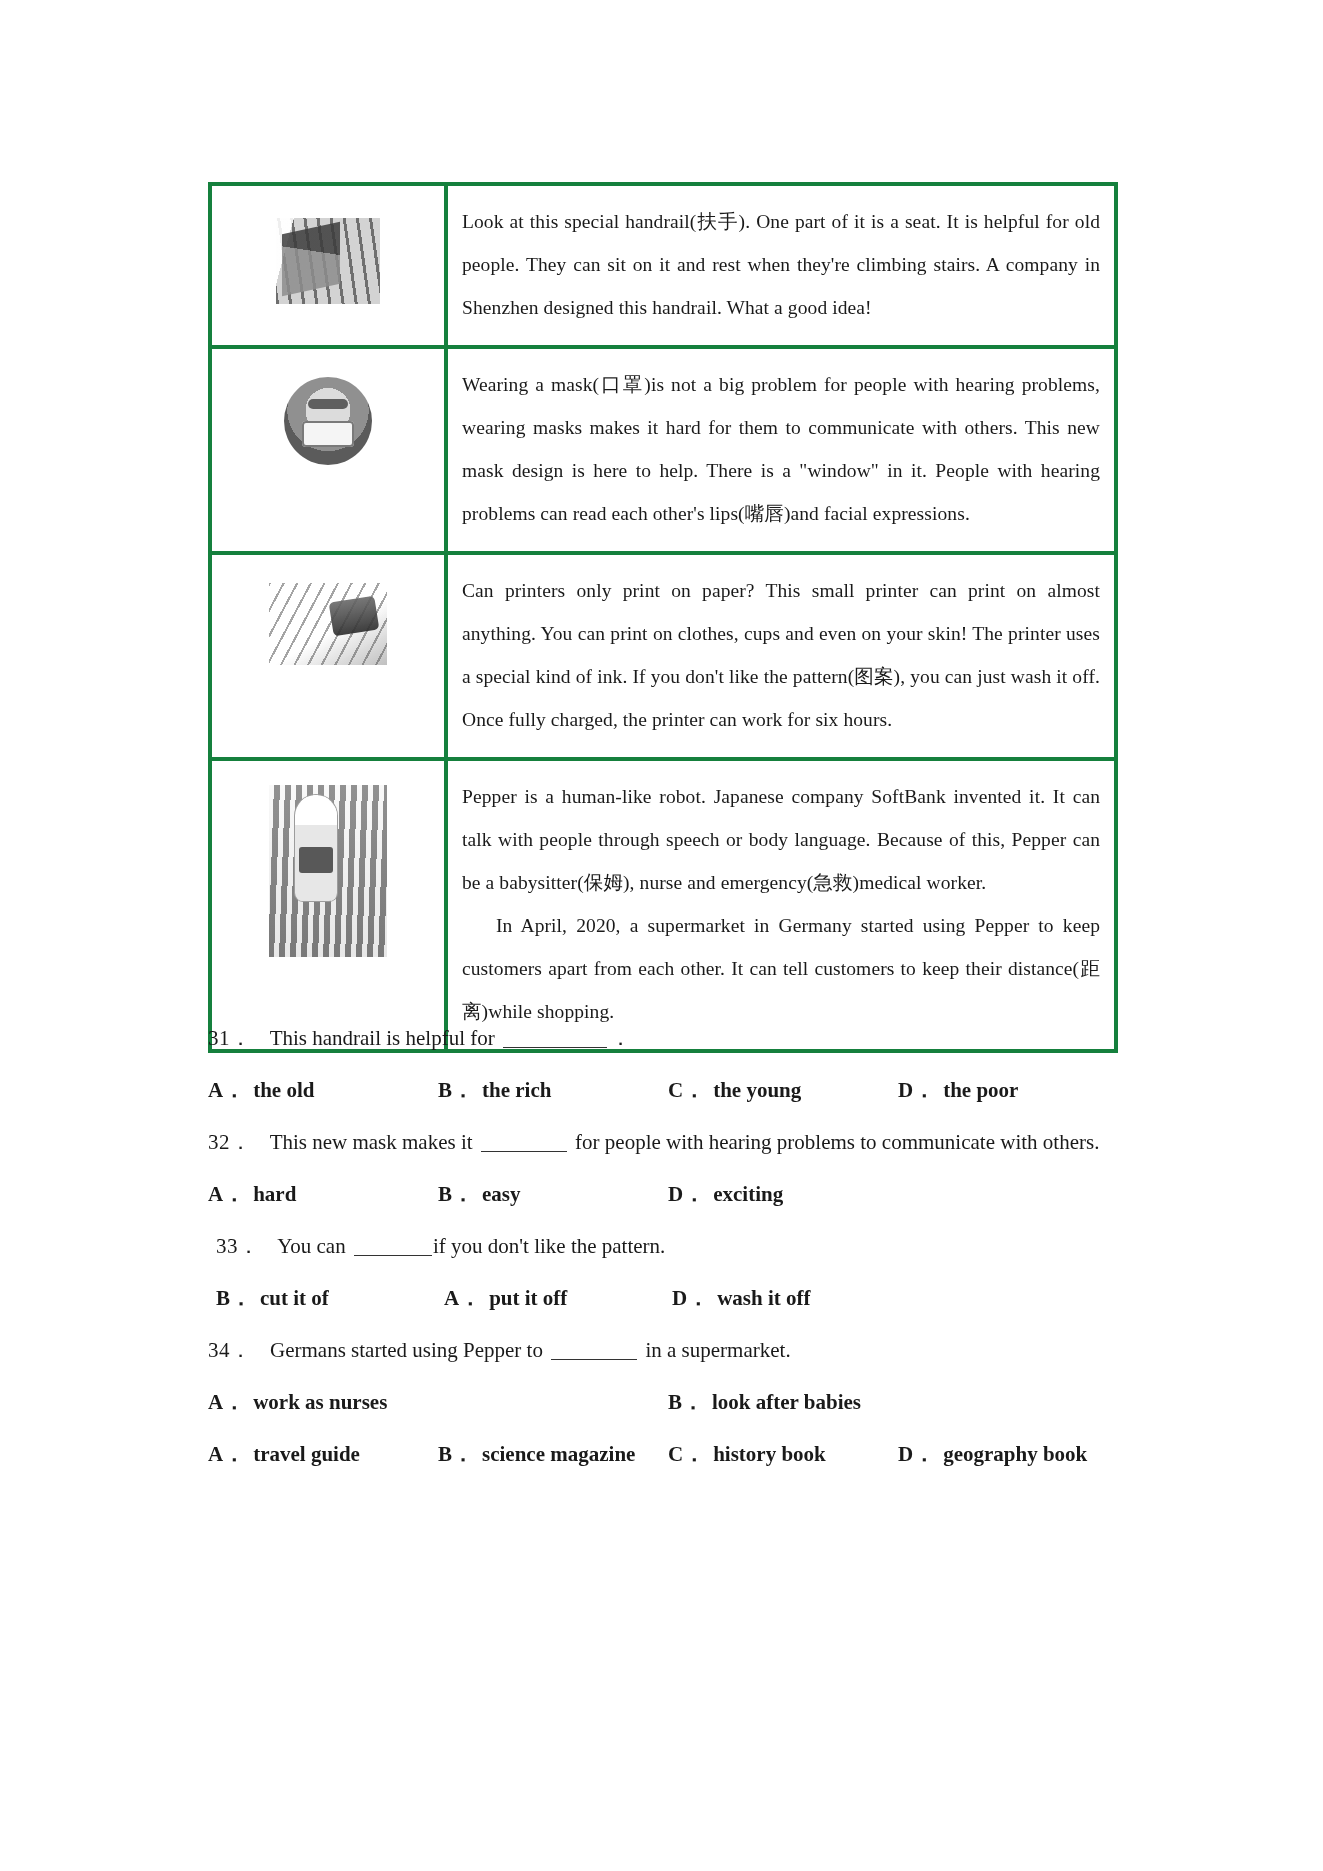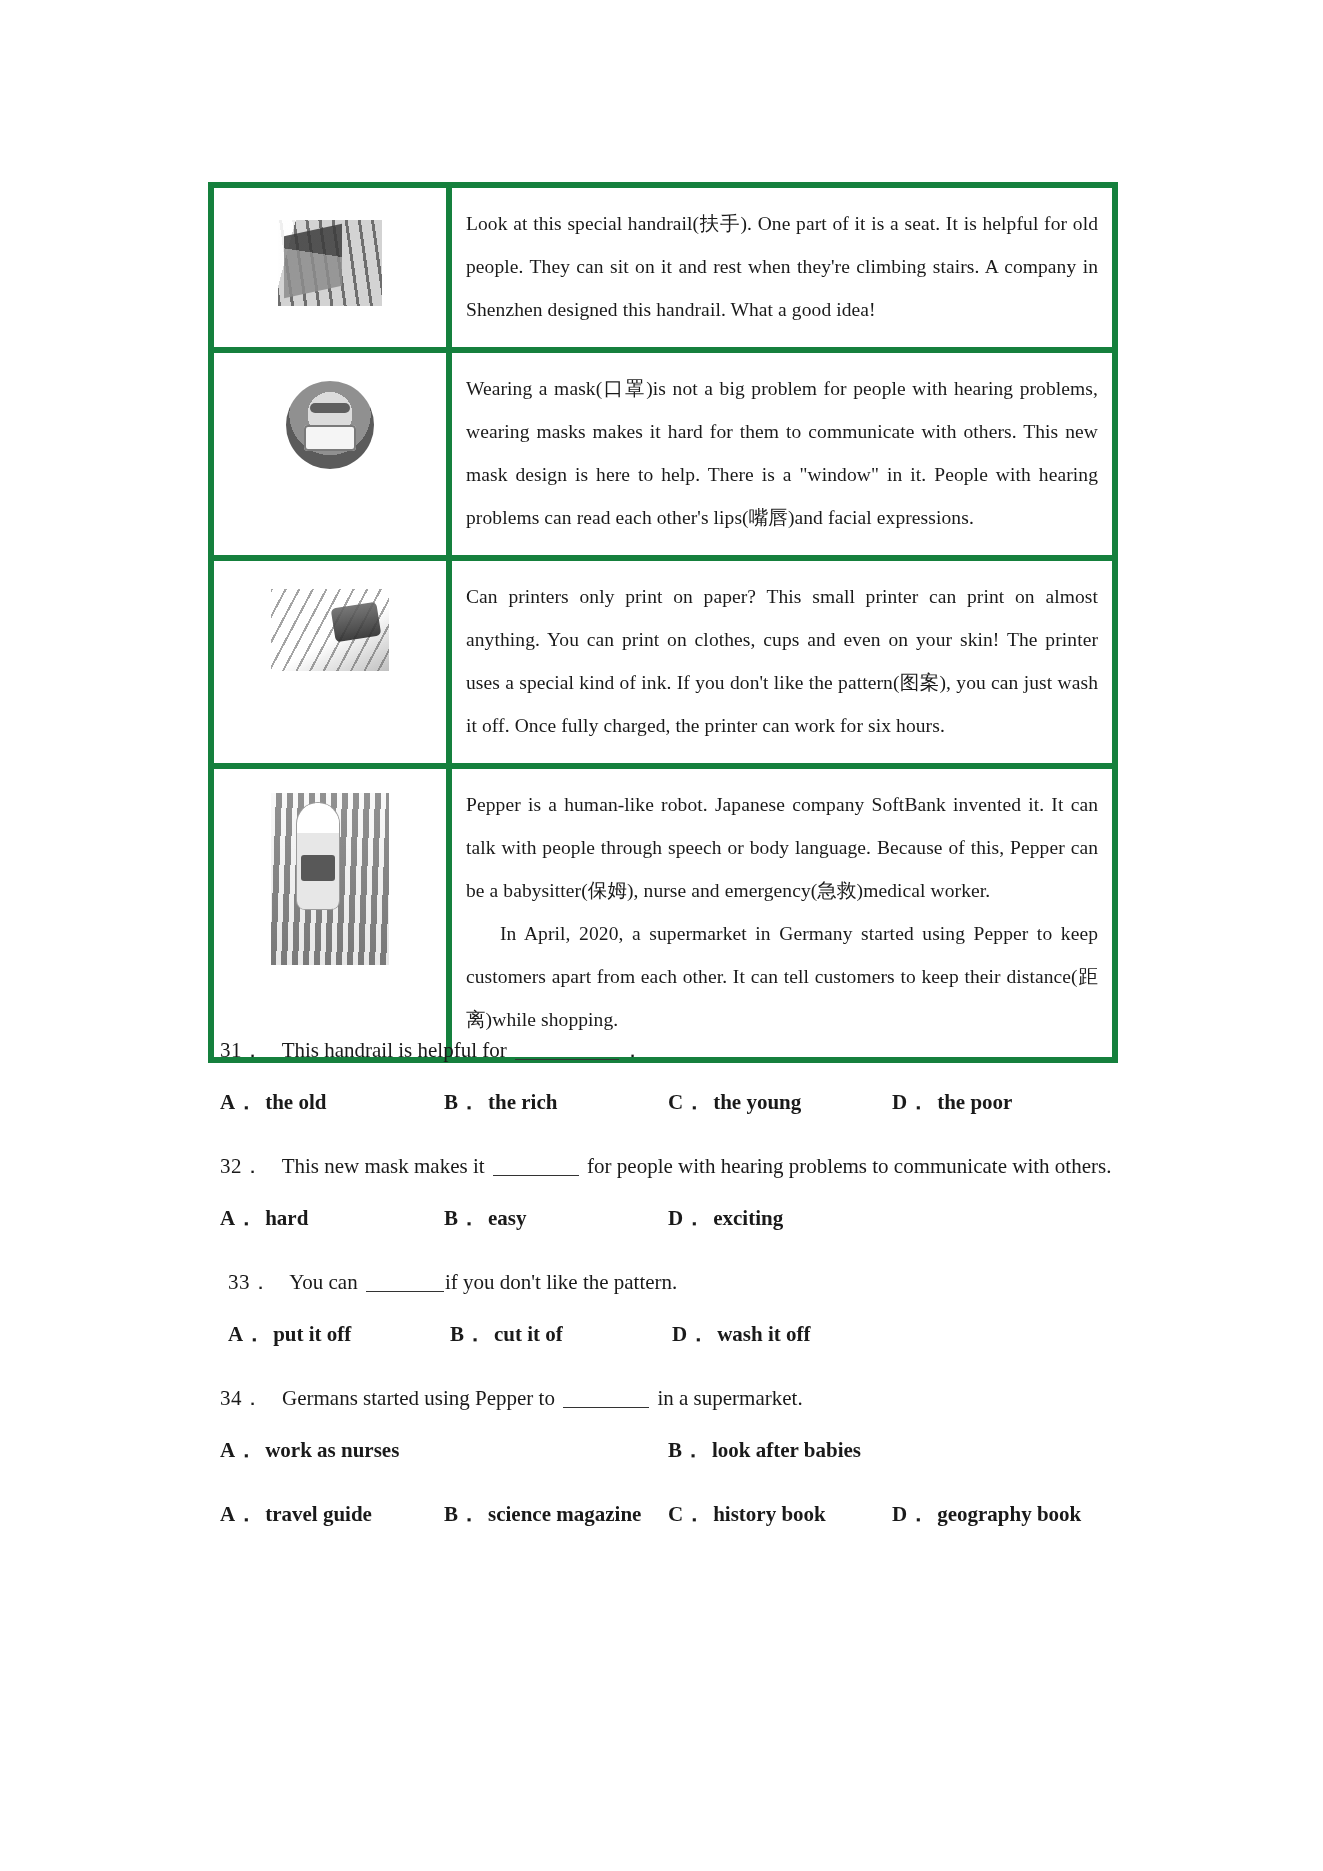--- a/index.html
+++ b/index.html
@@ -25,21 +25,21 @@
   
   .passage-table {
     position: absolute;
     left: 208px;
     top: 182px;
     width: 910px;
     border-collapse: collapse;
     table-layout: fixed;
   }
   .passage-table td {
-    border: 6px solid #15803d;
+    border: 4px solid #15803d;
     vertical-align: top;
     padding: 0;
   }
   .passage-table td.pic-cell {
     width: 232px;
     padding: 10px 0 10px 0;
     text-align: center;
   }
   .passage-table td.text-cell {
     padding: 14px 14px 16px 14px;
@@ -160,21 +160,21 @@
   }
   .opts.four-col > div { flex: 0 0 25%; }
   .opts.two-col > div { flex: 0 0 50%; }
   .opts.q35 > div:nth-child(1) { flex: 0 0 25%; }
   .opts.q35 > div:nth-child(2) { flex: 0 0 25%; }
   .opts.q35 > div:nth-child(3) { flex: 0 0 25%; }
   .opts.q35 > div:nth-child(4) { flex: 0 0 25%; }
   .opt-letter { letter-spacing: 0.5px; }
   .opt-letter::after { content: ""; }
   .opt-gap { display: inline-block; width: 8px; }
-  .q-block { margin: 12px; }
+  .q-block { margin: 0; }
   .q-indent { padding-left: 8px; }
 </style>
 </head>
 <body>
 
 <div class="page">
 
   <table class="passage-table">
     <tbody>
       <tr>
@@ -245,22 +245,22 @@
       </div>
     </div>
 
     <div class="q-block q-indent">
       <div class="q-stem">
         <span class="q-num">33．</span>
         <span class="opt-gap"></span>
         <span>You can </span><span class="blank-sm"></span><span>if you don't like the pattern.</span>
       </div>
       <div class="opts four-col">
+        <div><span class="opt-letter">B．</span><span class="opt-gap"></span><span>cut it of</span></div>
         <div><span class="opt-letter">A．</span><span class="opt-gap"></span><span>put it off</span></div>
-        <div><span class="opt-letter">B．</span><span class="opt-gap"></span><span>cut it of</span></div>
         <div><span class="opt-letter">D．</span><span class="opt-gap"></span><span>wash it off</span></div>
       </div>
     </div>
 
     <div class="q-block">
       <div class="q-stem">
         <span class="q-num">34．</span>
         <span class="opt-gap"></span>
         <span>Germans started using Pepper to </span><span class="blank-md"></span><span> in a supermarket.</span>
       </div>

